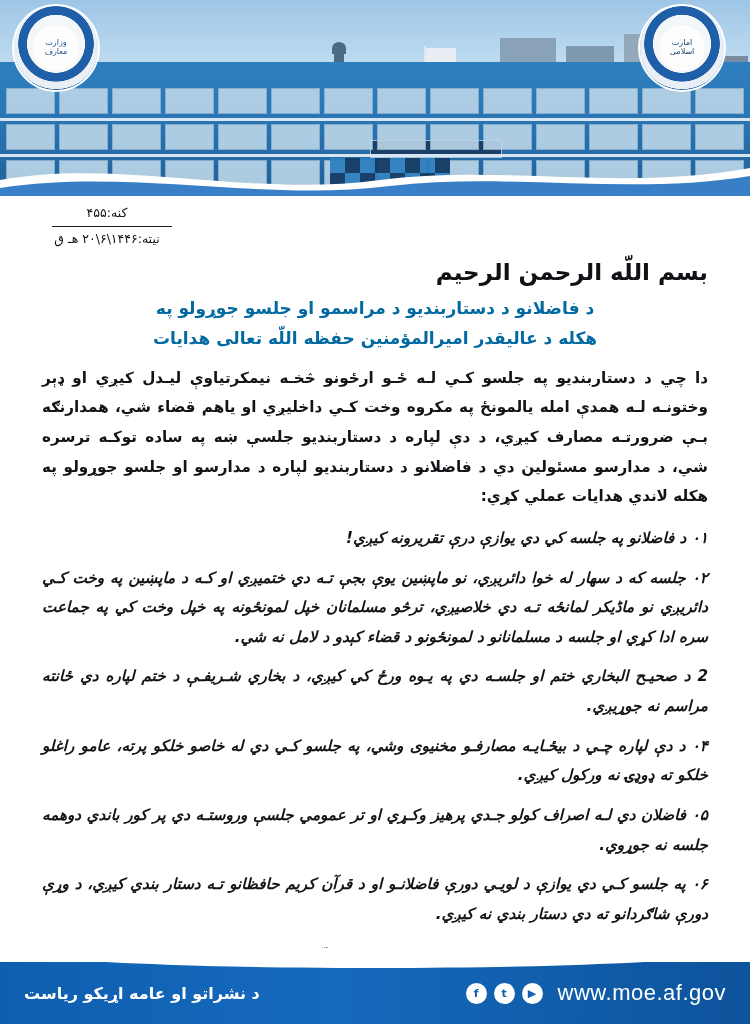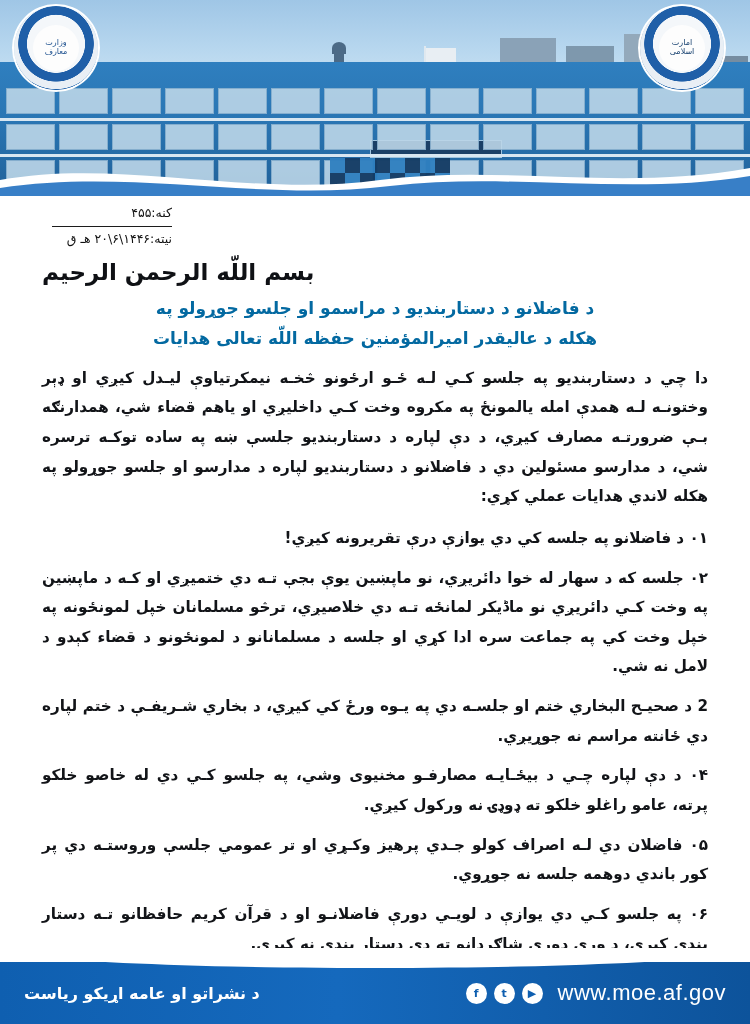--- a/index.html
+++ b/index.html
@@ -156,39 +156,39 @@
   
   .doc {
     position: relative;
     padding: 6px 42px 0 42px;
     box-sizing: border-box;
     direction: rtl;
     color: #10141a;
   }
 
   .refblock {
-    text-align: right;
+    text-align: center;
     direction: rtl;
     font-size: 12.5px;
     color: #111;
     line-height: 1.5;
     margin: 2px 0 0 0;
     width: 130px;
     margin-right: auto;
   }
   .refrow { display: block; }
   .refline {
     width: 120px;
     height: 1px;
     background: #1c1c1c;
     margin: 3px 0 3px auto;
   }
 
   .basmala {
-    text-align: left;
+    text-align: right;
     font-size: 23px;
     font-weight: bold;
     color: #0f1115;
     margin: 10px 0 8px 0;
     letter-spacing: 0;
   }
   .title {
     text-align: center;
     font-size: 17px;
     font-weight: bold;
@@ -209,20 +209,21 @@
 
   .items { margin-top: 2px; }
   .item {
     font-size: 15.2px;
     line-height: 1.95;
     text-align: justify;
     text-align-last: right;
     margin: 0 0 10px 0;
     font-weight: bold;
     color: #121418;
+    font-style: italic;
   }
 
   .closing {
     text-align: center;
     font-size: 15px;
     font-weight: bold;
     line-height: 1.9;
     margin-top: 14px;
     color: #111;
   }

